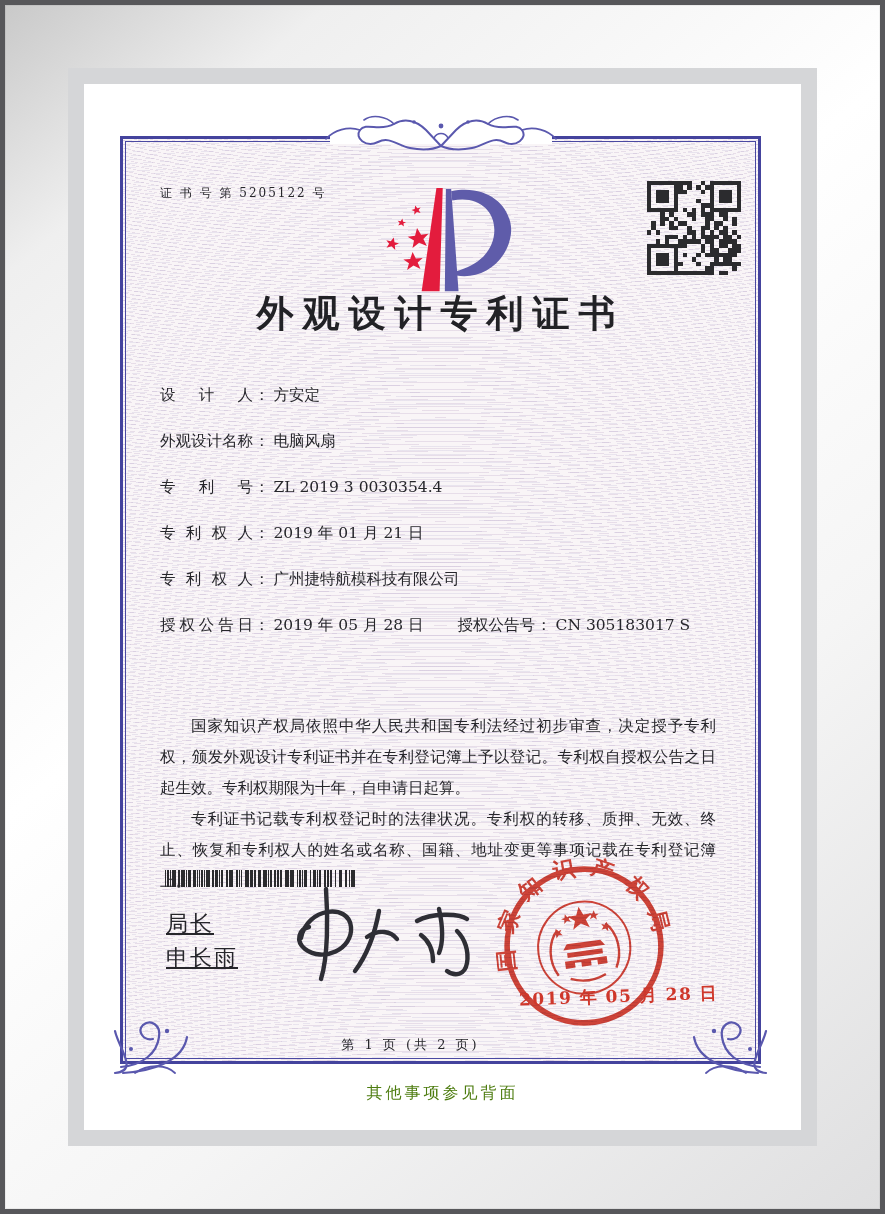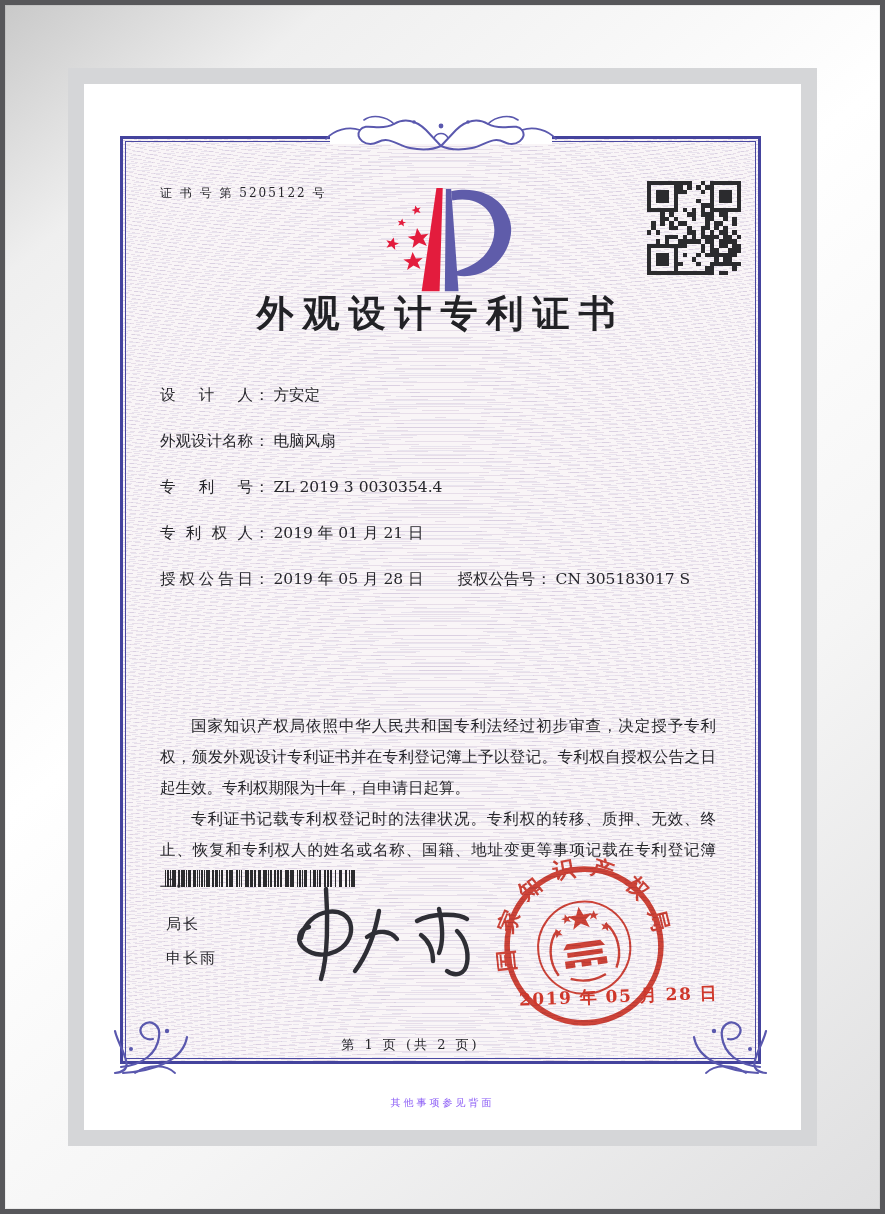--- a/index.html
+++ b/index.html
@@ -63,30 +63,30 @@
   .flabel{display:inline-block;width:93px;text-align:justify;text-align-last:justify;}
   .fcolon{display:inline-block;margin:0 4px 0 1px;}
   .grant-no{margin-left:34px;}
 
   
   .paras{position:absolute;left:37px;right:42px;top:528px;font-size:15.5px;line-height:31px;text-align:justify;margin-top:44px;}
   .paras p{margin:0;text-indent:2em;}
 
   
   .barcode{position:absolute;left:42px;top:731px;width:190px;height:17px;}
-  .officer{position:absolute;left:43px;top:768px;font-size:15px;line-height:34px;letter-spacing:2px;}
+  .officer{position:absolute;left:43px;top:768px;font-size:22px;line-height:34px;letter-spacing:2px;text-decoration:underline;}
   .signature{position:absolute;left:148px;top:744px;width:210px;height:100px;}
   .seal{position:absolute;left:372px;top:718px;width:178px;height:178px;
         transform:rotate(-8deg);opacity:.93;mix-blend-mode:multiply;}
   .seal-date{position:absolute;left:396px;top:846px;color:#cf372b;font-size:17px;
              letter-spacing:1.5px;font-weight:600;transform:rotate(-2deg);}
   .page-foot{position:absolute;left:0;right:0;top:897px;text-align:center;
              font-size:13px;letter-spacing:3px;transform:translateX(-30px);}
-  .back-note{position:absolute;left:0;right:0;bottom:18px;text-align:center;
-             font-size:10px;letter-spacing:3px;color:#8b5cf6;}
+  .back-note{position:absolute;left:0;right:0;bottom:24px;text-align:center;
+             font-size:16px;letter-spacing:3px;color:#4d7c0f;}
 </style>
 </head>
 <body>
 
 <div class="frame"></div>
 <div class="mat"></div>
 <div class="paper">
 
   <div class="cert-border">
 
@@ -384,20 +384,23 @@
         <div class="frow">
           <span class="flabel">外观设计名称</span><span class="fcolon">：</span><span class="fvalue">电脑风扇</span>
         </div>
         <div class="frow">
           <span class="flabel">专利号</span><span class="fcolon">：</span><span class="fvalue">ZL 2019 3 0030354.4</span>
         </div>
         <div class="frow">
           <span class="flabel">专利权人</span><span class="fcolon">：</span><span class="fvalue">2019 年 01 月 21 日</span>
         </div>
         <div class="frow">
+          <span class="flabel">专利权人</span><span class="fcolon">：</span><span class="fvalue">广州捷特航模科技有限公司</span>
+        </div>
+        <div class="frow">
           <span class="flabel">授权公告日</span><span class="fcolon">：</span><span class="fvalue">2019 年 05 月 28 日</span><span class="grant-no"><span>授权公告号</span><span class="fcolon">：</span><span>CN 305183017 S</span></span>
         </div>
       </div>
 
       <div class="paras">
         <p>国家知识产权局依照中华人民共和国专利法经过初步审查，决定授予专利权，颁发外观设计专利证书并在专利登记簿上予以登记。专利权自授权公告之日起生效。专利权期限为十年，自申请日起算。</p>
         <p>专利证书记载专利权登记时的法律状况。专利权的转移、质押、无效、终止、恢复和专利权人的姓名或名称、国籍、地址变更等事项记载在专利登记簿上。</p>
       </div>
 
       <svg class="barcode" id="barcode" viewBox="0 0 190 17" preserveAspectRatio="none" shape-rendering="crispEdges">

